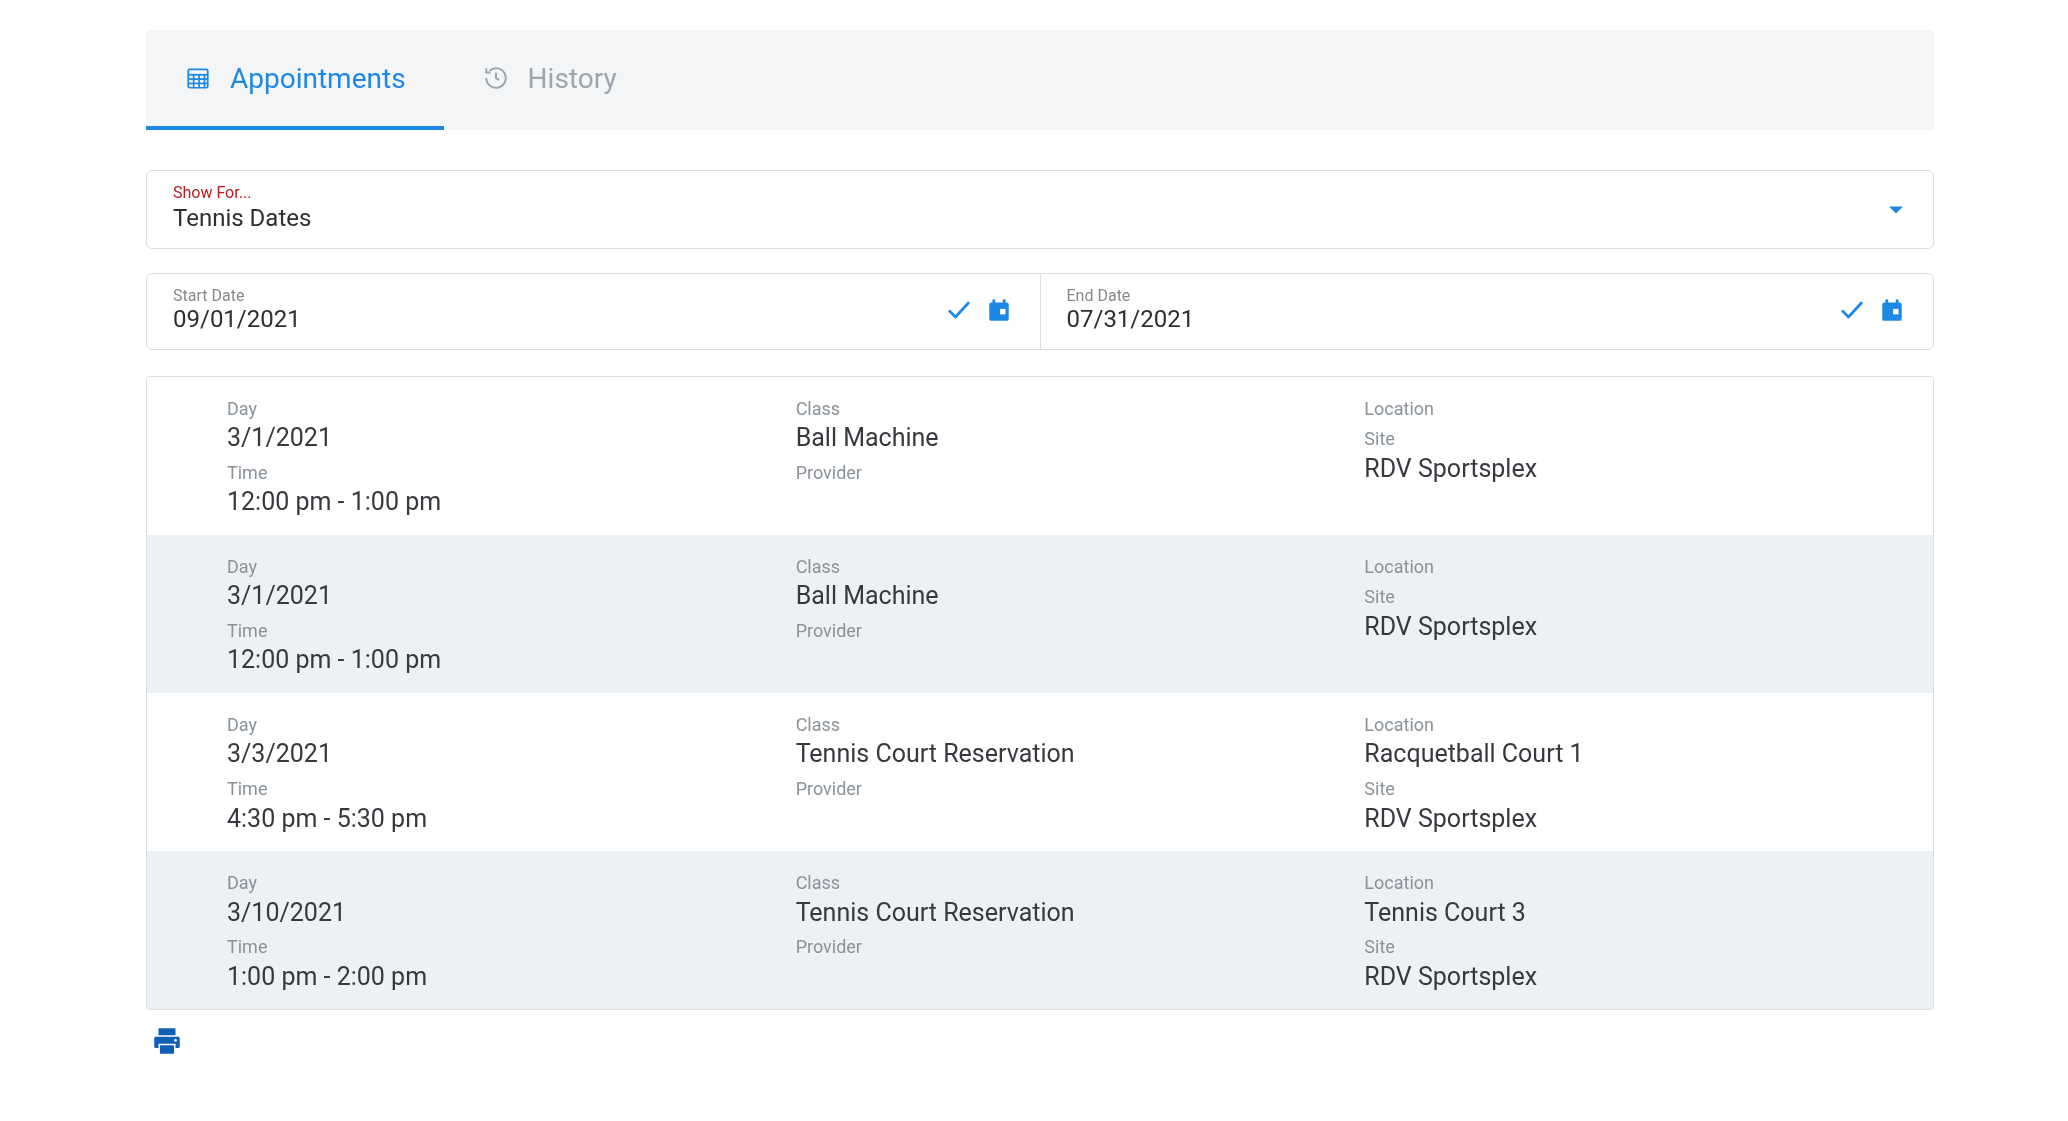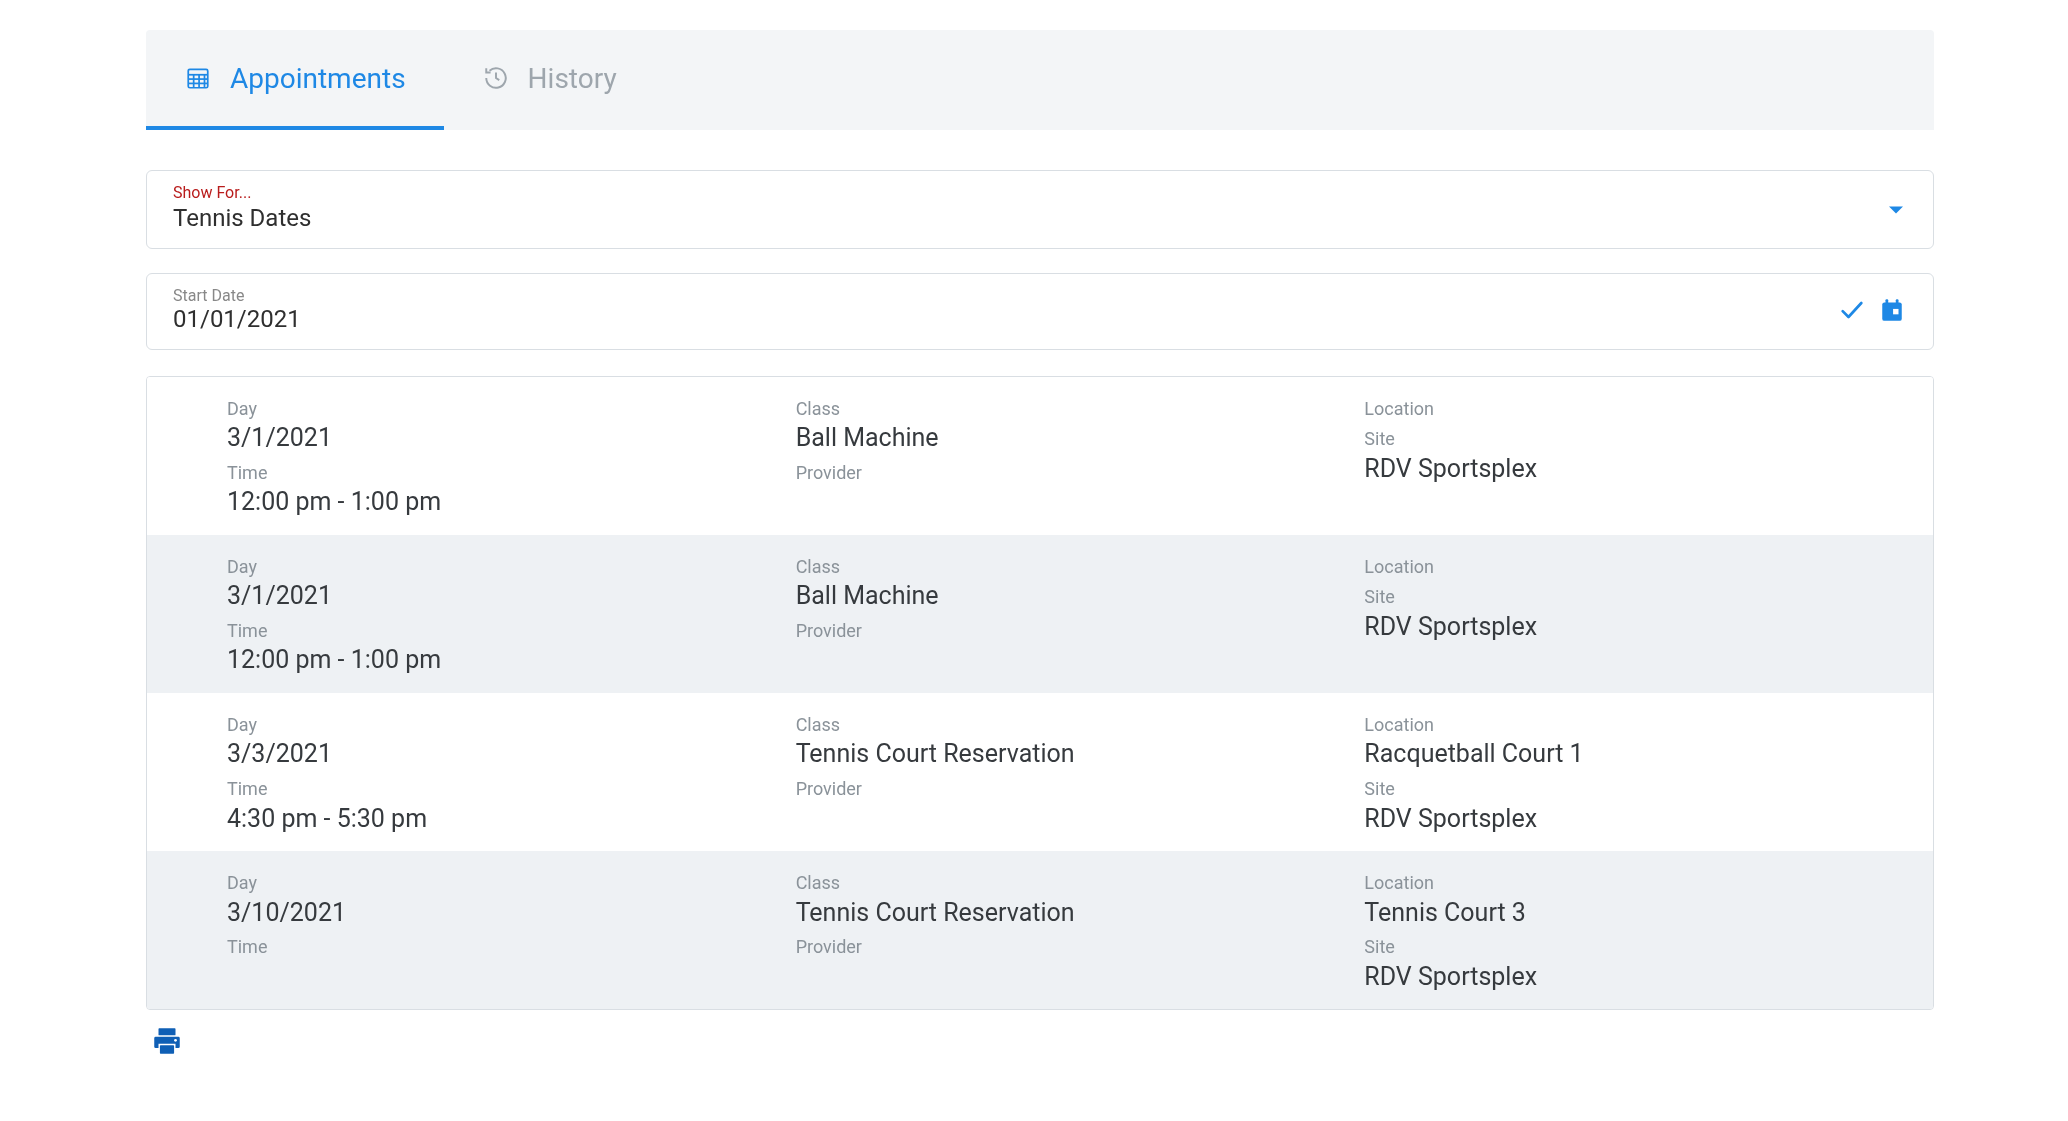--- a/index.html
+++ b/index.html
@@ -193,38 +193,59 @@
   <div class="filter-card">
     <div class="filter-label">Show For...</div>
     <div class="filter-value">Tennis Dates</div>
     <div class="dropdown-caret"></div>
   </div>
 
   <div class="date-row">
     <div class="date-field">
       <div class="date-text">
         <div class="date-label">Start Date</div>
-        <div class="date-value">01/01/2021</div>
+        <div class="date-value">09/01/2021</div>
       </div>
       <div class="date-actions">
         <span class="icon-btn">
           <svg width="28" height="28" viewBox="0 0 24 24" fill="none" stroke="#1e88e5" stroke-width="2.3" stroke-linecap="round" stroke-linejoin="round">
             <polyline points="4 13 9 18 20 6"></polyline>
           </svg>
         </span>
         <span class="icon-btn">
           <svg width="26" height="26" viewBox="0 0 24 24" fill="#1e88e5">
             <rect x="3" y="5" width="18" height="17" rx="2"></rect>
             <rect x="13" y="11" width="5" height="5" fill="#fff"></rect>
             <rect x="6" y="2" width="2.5" height="5" rx="1"></rect>
             <rect x="15.5" y="2" width="2.5" height="5" rx="1"></rect>
           </svg>
         </span>
       </div>
     </div>
+    <div class="date-field">
+      <div class="date-text">
+        <div class="date-label">End Date</div>
+        <div class="date-value">07/31/2021</div>
+      </div>
+      <div class="date-actions">
+        <span class="icon-btn">
+          <svg width="28" height="28" viewBox="0 0 24 24" fill="none" stroke="#1e88e5" stroke-width="2.3" stroke-linecap="round" stroke-linejoin="round">
+            <polyline points="4 13 9 18 20 6"></polyline>
+          </svg>
+        </span>
+        <span class="icon-btn">
+          <svg width="26" height="26" viewBox="0 0 24 24" fill="#1e88e5">
+            <rect x="3" y="5" width="18" height="17" rx="2"></rect>
+            <rect x="13" y="11" width="5" height="5" fill="#fff"></rect>
+            <rect x="6" y="2" width="2.5" height="5" rx="1"></rect>
+            <rect x="15.5" y="2" width="2.5" height="5" rx="1"></rect>
+          </svg>
+        </span>
+      </div>
+    </div>
   </div>
 
   <div class="appt-list">
 
   <div class="appt-row">
         <div class="appt-cell first-gutter"></div>
         <div class="appt-cell">
           <div class="cell-label">Day</div>
           <div class="cell-value">3/1/2021</div>
           <div class="cell-label">Time</div>
@@ -279,20 +300,21 @@
           <div class="cell-label">Site</div>
           <div class="cell-value">RDV Sportsplex</div>
         </div>
       </div>
       <div class="appt-row">
         <div class="appt-cell first-gutter"></div>
         <div class="appt-cell">
           <div class="cell-label">Day</div>
           <div class="cell-value">3/10/2021</div>
           <div class="cell-label">Time</div>
+          <div class="cell-value">1:00 pm - 2:00 pm</div>
         </div>
         <div class="appt-cell">
           <div class="cell-label">Class</div>
           <div class="cell-value">Tennis Court Reservation</div>
           <div class="cell-label">Provider</div>
         </div>
         <div class="appt-cell">
           <div class="cell-label">Location</div>
           <div class="cell-value">Tennis Court 3</div>
           <div class="cell-label">Site</div>

